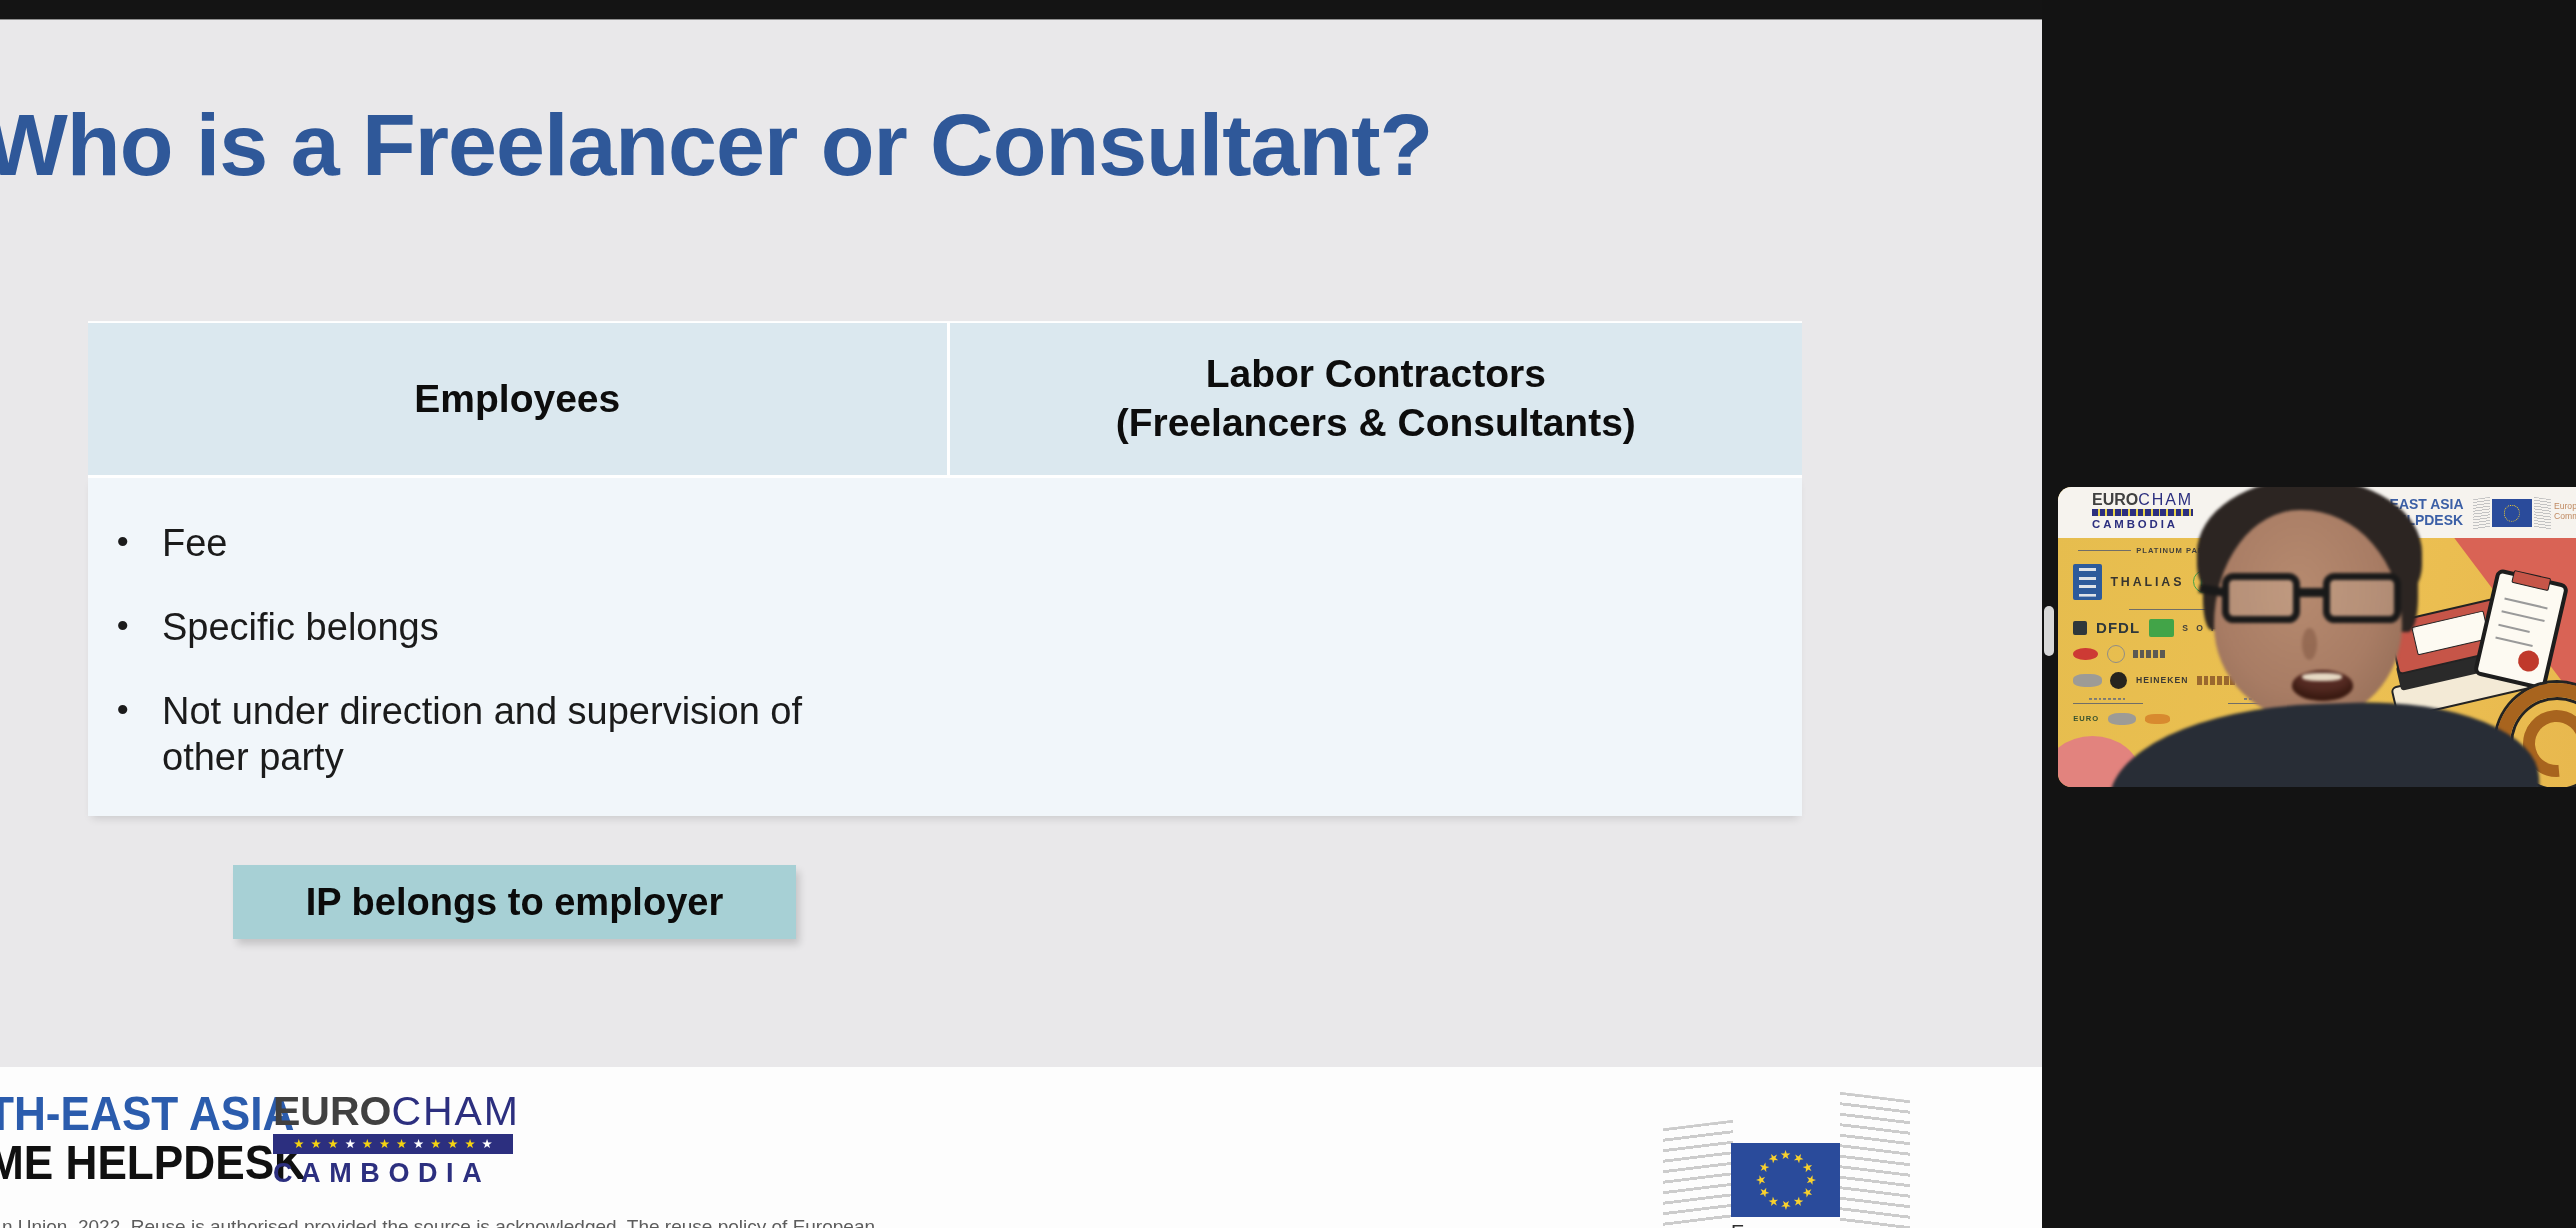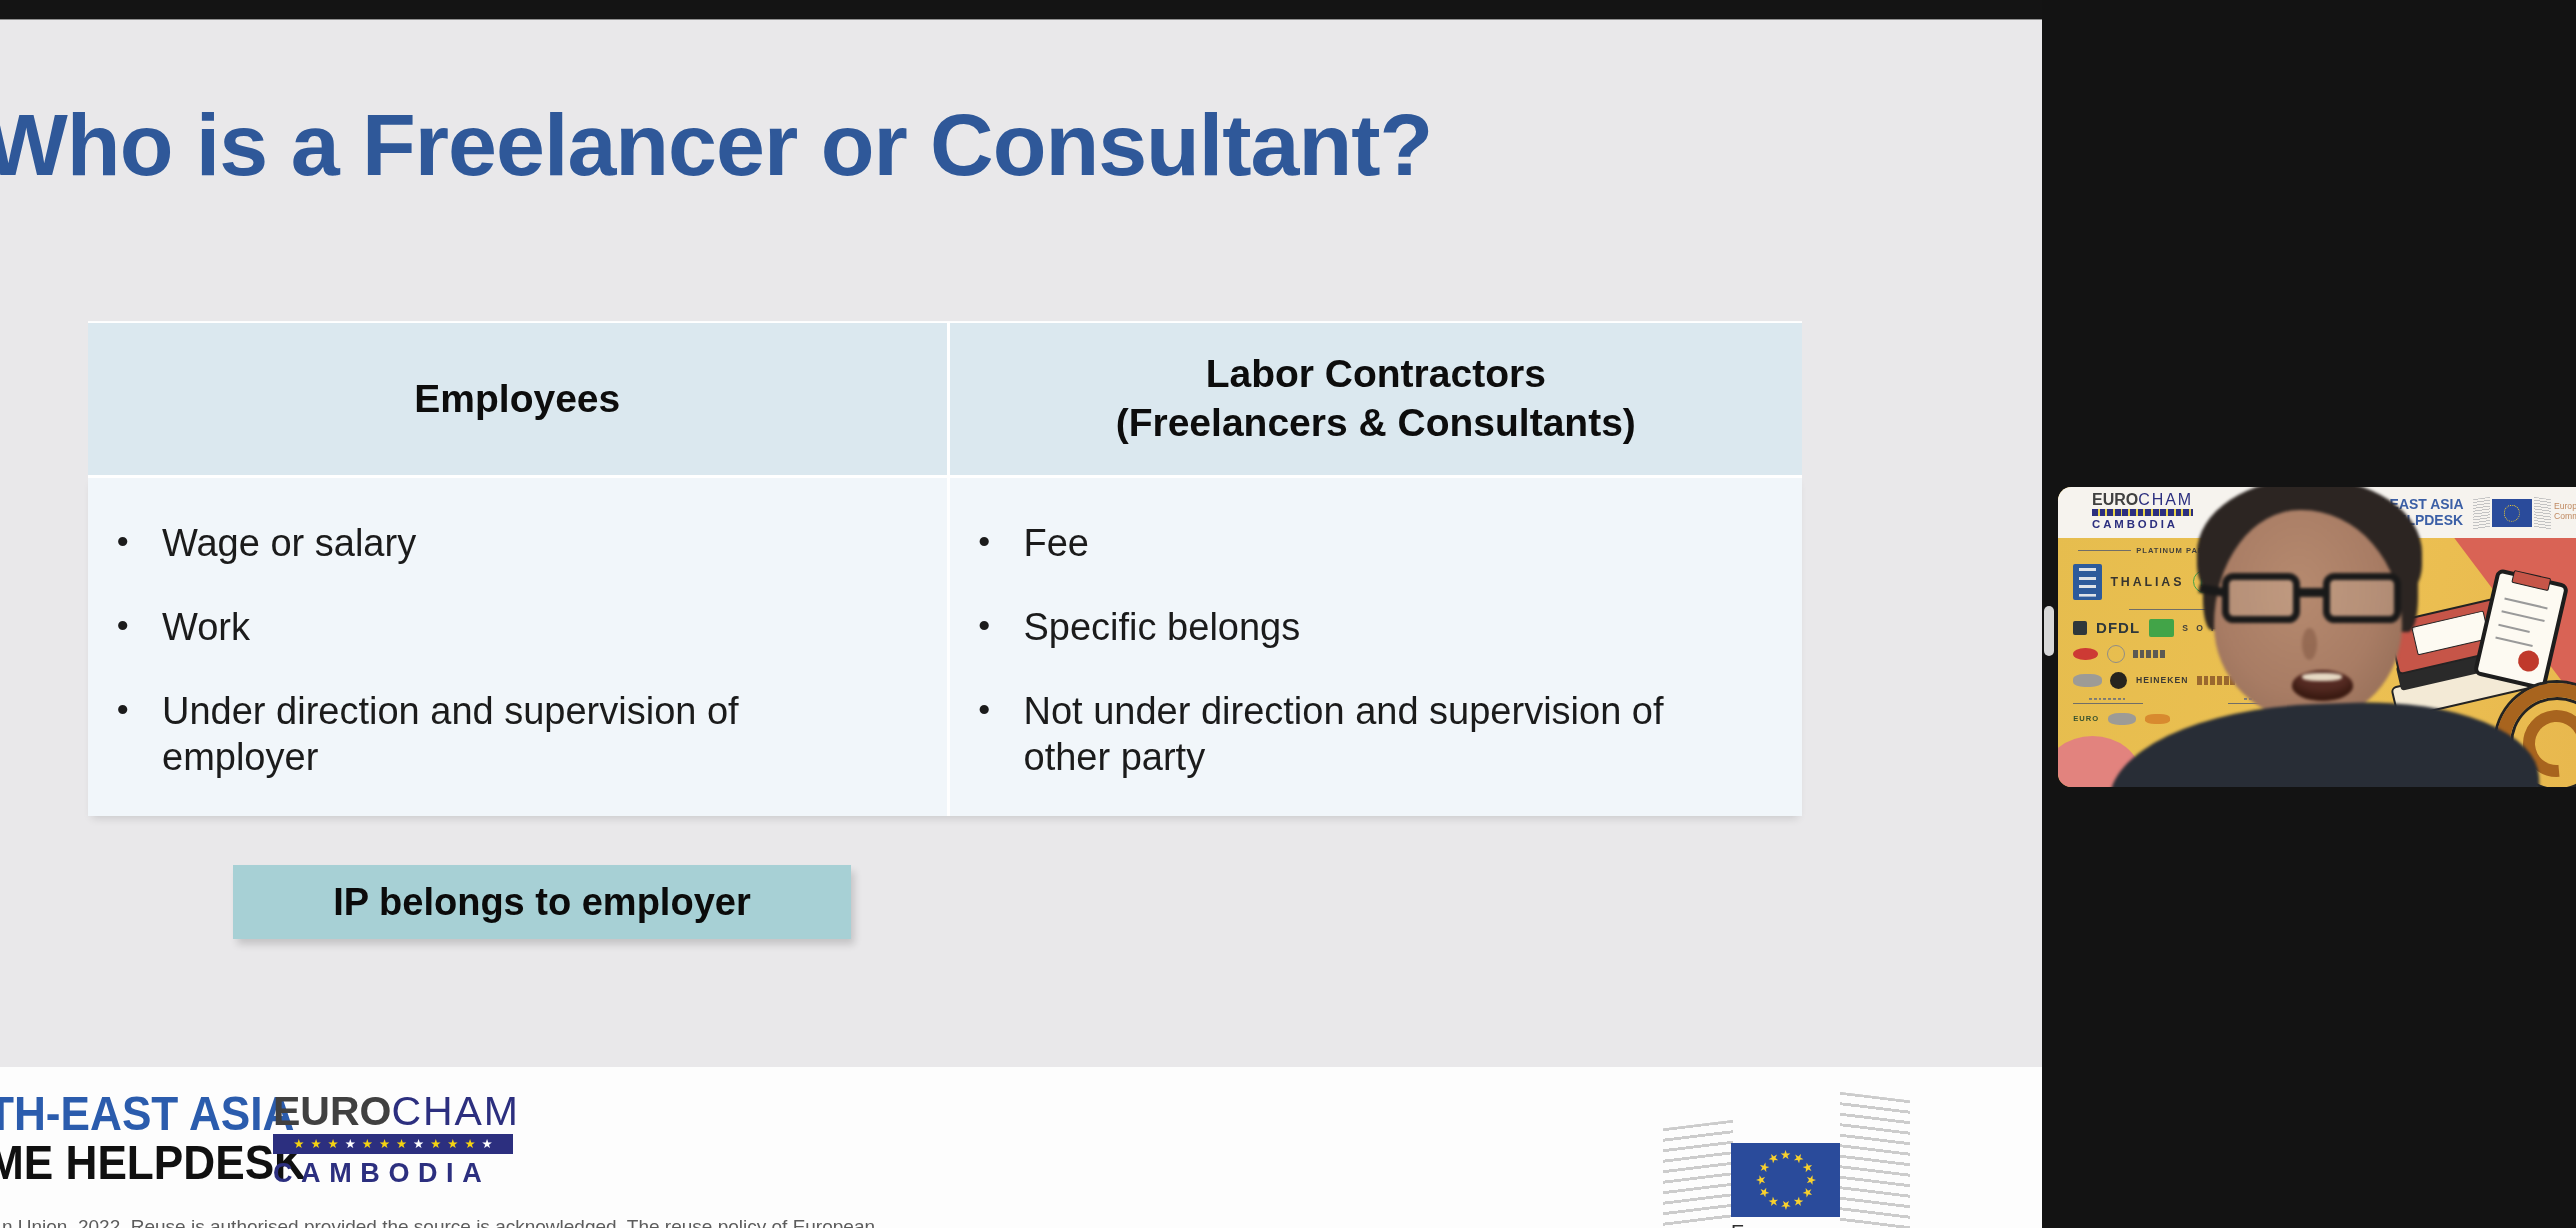--- a/index.html
+++ b/index.html
@@ -35,21 +35,21 @@
   .blist li:last-child{margin-bottom:0;}
   .blist li::before{content:"•";position:absolute;left:5.7px;top:-1.9px;font-size:34px;color:#1b1b1b;}
   .td-left .blist li{max-width:743px;}
   .td-right .blist li{max-width:657px;}
 
   
   .callout{position:absolute;top:845px;height:74px;background:#a7d0d5;
            display:flex;align-items:center;justify-content:center;
            font-weight:bold;font-size:38px;color:#0b0b0b;
            box-shadow:3.8px 5.7px 7.6px rgba(0,0,0,.16);}
-  .callout-left{left:233px;width:618px;}
+  .callout-left{left:233px;width:563px;}
   .callout-right{left:1037px;width:680px;}
 
   
   .sea-logo{position:absolute;left:-13.3px;top:1069px;font-weight:bold;line-height:49px;
             transform:scaleX(.92);transform-origin:left top;white-space:nowrap;}
   .sea-l1{font-size:48px;color:#2b5cad;}
   .sea-l2{font-size:48px;color:#101010;}
 
   
   .eurocham{position:absolute;left:273px;top:1072px;width:240px;}
@@ -212,27 +212,20 @@
       <div class="thead">
         <div class="th th-left">Employees</div>
         <div class="th th-right">
           <div>
             <div>Labor Contractors</div>
             <div>(Freelancers &amp; Consultants)</div>
           </div>
         </div>
       </div>
       <div class="tbody">
-        <div class="td td-left">
-          <ul class="blist">
-            <li>Wage or salary</li>
-            <li>Work</li>
-            <li>Under direction and supervision of employer</li>
-          </ul>
-        </div>
         <div class="td td-right">
           <ul class="blist">
             <li>Fee</li>
             <li>Specific belongs</li>
             <li>Not under direction and supervision of other party</li>
           </ul>
         </div>
       </div>
     </div>
 

